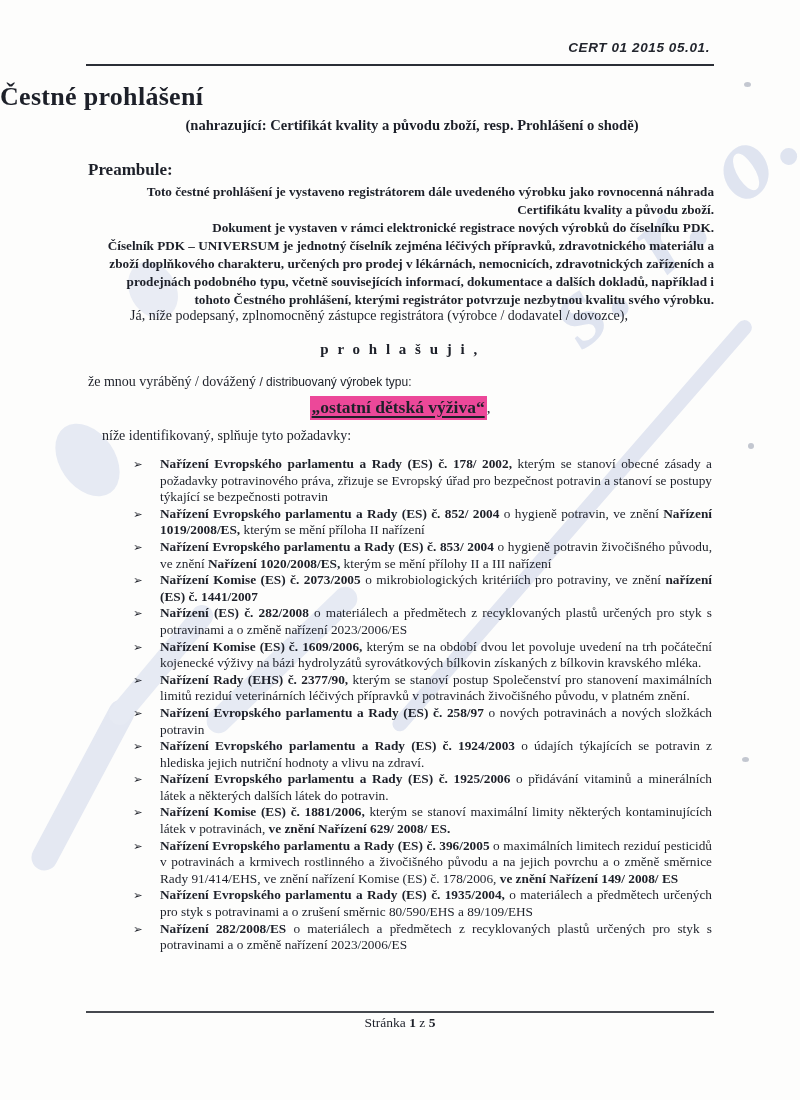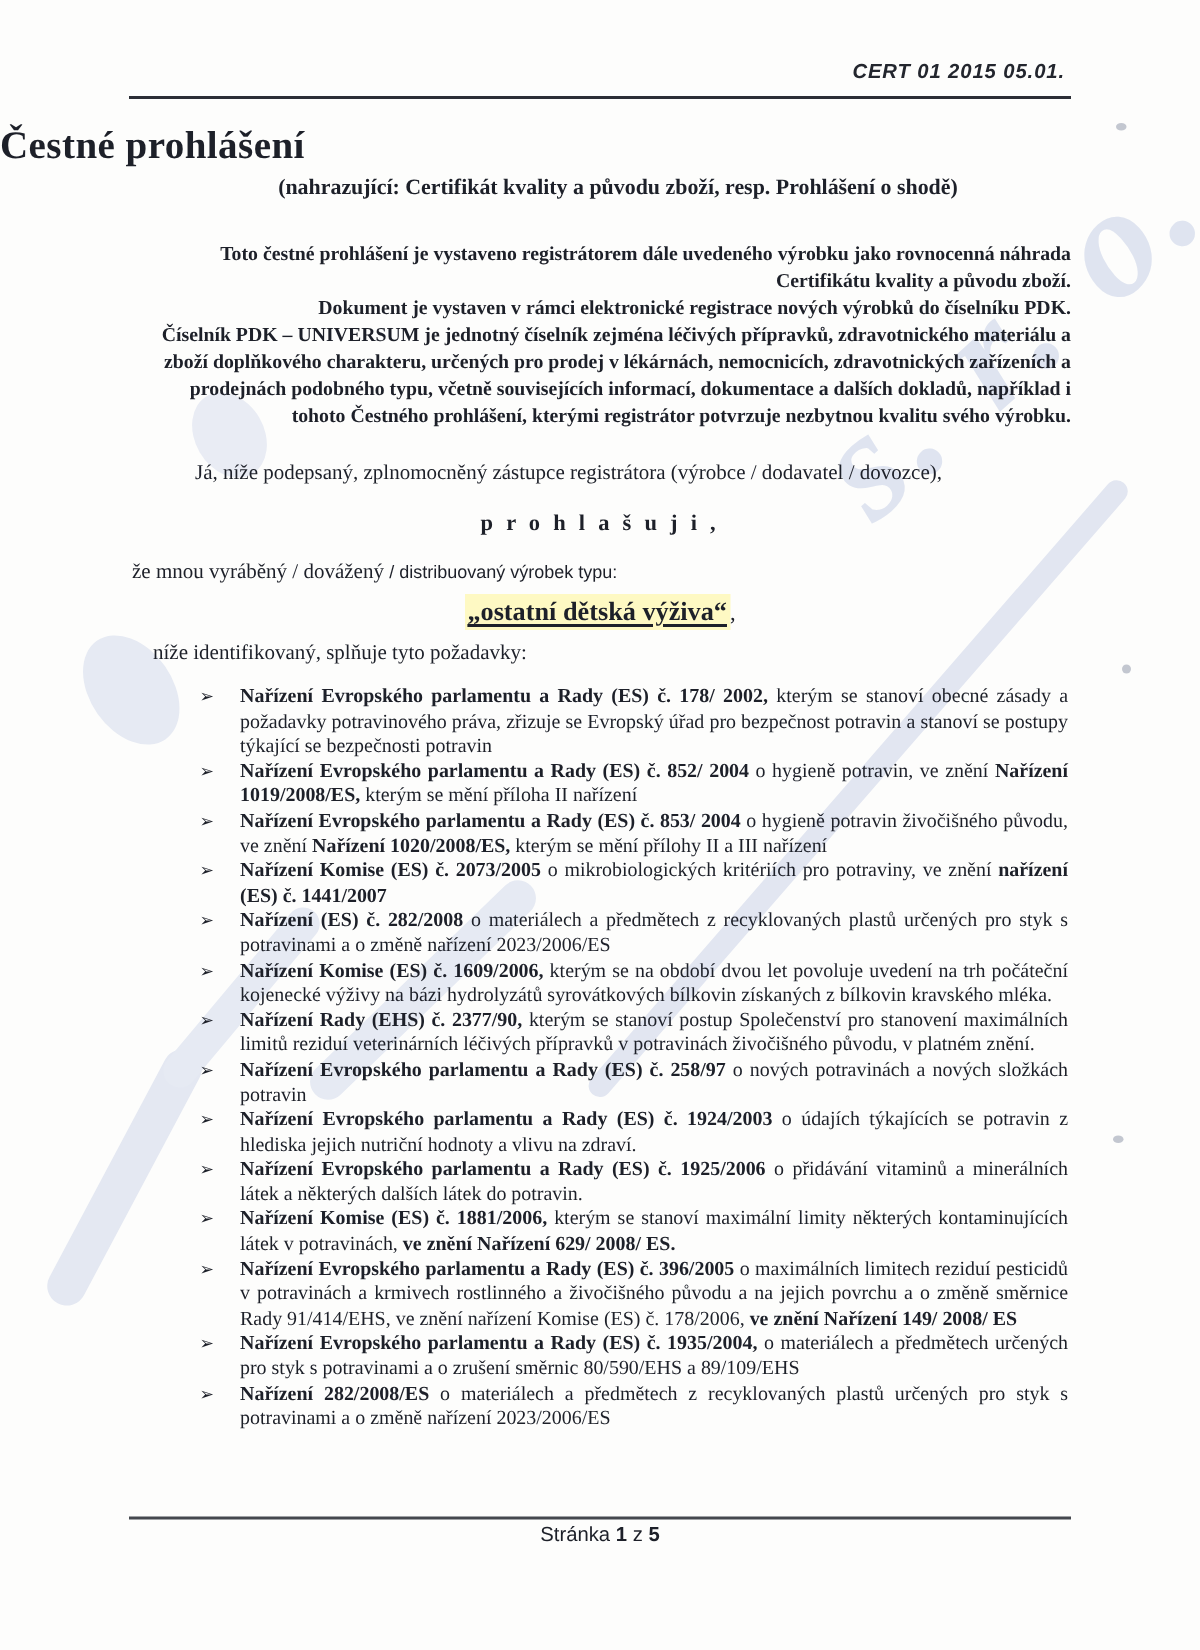--- a/index.html
+++ b/index.html
@@ -27,36 +27,36 @@
   .preambule{position:absolute;top:160px;left:88px;right:86px;}
   .pre-heading{font-size:17px;font-weight:bold;margin-bottom:3px;}
   .pre-par{font-size:13.2px;font-weight:bold;line-height:18px;text-align:right;}
 
   
   .decl-intro{position:absolute;top:308px;left:88px;right:88px;font-size:14px;text-indent:42px;}
   .decl-verb{position:absolute;top:341px;left:0;width:100%;text-align:center;font-size:15px;font-weight:bold;letter-spacing:2.5px;}
   .decl-lead{position:absolute;top:374px;left:88px;right:88px;font-size:14px;}
   .product-line{position:absolute;top:396px;left:0;width:100%;text-align:center;font-size:17.5px;}
   .product-name{
-    display:inline-block;background:#fef9c3;font-weight:bold;
+    display:inline-block;background:#ec4899;font-weight:bold;
     text-decoration:underline;text-underline-offset:3px;text-decoration-thickness:1.6px;
     padding:1px 2px 2px 2px;
   }
   .product-suffix{font-size:15px;}
   .decl-closing{position:absolute;top:428px;left:88px;right:88px;font-size:14px;margin-left:14px;}
 
   
   .reg-list{position:absolute;top:456px;left:88px;right:88px;list-style:none;margin:0;padding:0;}
   .reg-item{position:relative;padding-left:72px;font-size:13.3px;line-height:16.6px;text-align:justify;}
   .reg-marker{position:absolute;left:45px;top:0;font-family:"DejaVu Sans",sans-serif;font-size:11.5px;}
 
   
   .footer-rule{position:absolute;top:1011px;left:86px;right:86px;height:0;border-top:2px solid #45484e;}
   .footer-text{position:absolute;top:1015px;left:0;width:100%;text-align:center;
-    font-family:Liberation Sans, sans-serif;font-size:13.5px;color:#1d2029;}
+    font-family:Liberation Serif, serif;font-size:13.5px;color:#1d2029;}
 
   
   .watermark{position:absolute;left:0;top:0;width:100%;height:100%;pointer-events:none;z-index:0;}
   .wm-text{
     position:absolute;left:520px;top:280px;width:320px;
     font-family:"Liberation Serif",serif;font-style:italic;font-weight:bold;
     font-size:104px;color:#dfe4f0;transform:rotate(-42deg);transform-origin:left top;
     letter-spacing:6px;
   }
   .wm-swoosh{
@@ -98,20 +98,21 @@
 
   <div class="content-layer">
 
     <div class="doc-code">CERT  01 2015 05.01.</div>
     <div class="header-rule"></div>
 
     <div class="title">Čestné prohlášení</div>
     <div class="subtitle">(nahrazující: Certifikát kvality a původu zboží, resp. Prohlášení o shodě)</div>
 
     <div class="preambule">
+      <div class="pre-heading">Preambule:</div>
       <div id="preamble-paragraphs">
           <div class="pre-par">Toto čestné prohlášení je vystaveno registrátorem dále uvedeného výrobku jako rovnocenná náhrada Certifikátu kvality a původu zboží.</div>
           <div class="pre-par">Dokument je vystaven v rámci elektronické registrace nových výrobků do číselníku PDK.</div>
           <div class="pre-par">Číselník PDK – UNIVERSUM je jednotný číselník zejména léčivých přípravků, zdravotnického materiálu a zboží doplňkového charakteru, určených pro prodej v lékárnách, nemocnicích, zdravotnických zařízeních a prodejnách podobného typu, včetně souvisejících informací, dokumentace a dalších dokladů, například i tohoto Čestného prohlášení, kterými registrátor potvrzuje nezbytnou kvalitu svého výrobku.</div>
         </div>
     </div>
 
     <div class="decl-intro">Já, níže podepsaný, zplnomocněný zástupce registrátora (výrobce / dodavatel / dovozce),</div>
     <div class="decl-verb">p r o h l a š u j i ,</div>
     <div class="decl-lead"><span>že mnou vyráběný / dovážený  </span><span class="sans">/ distribuovaný výrobek typu:</span></div>

